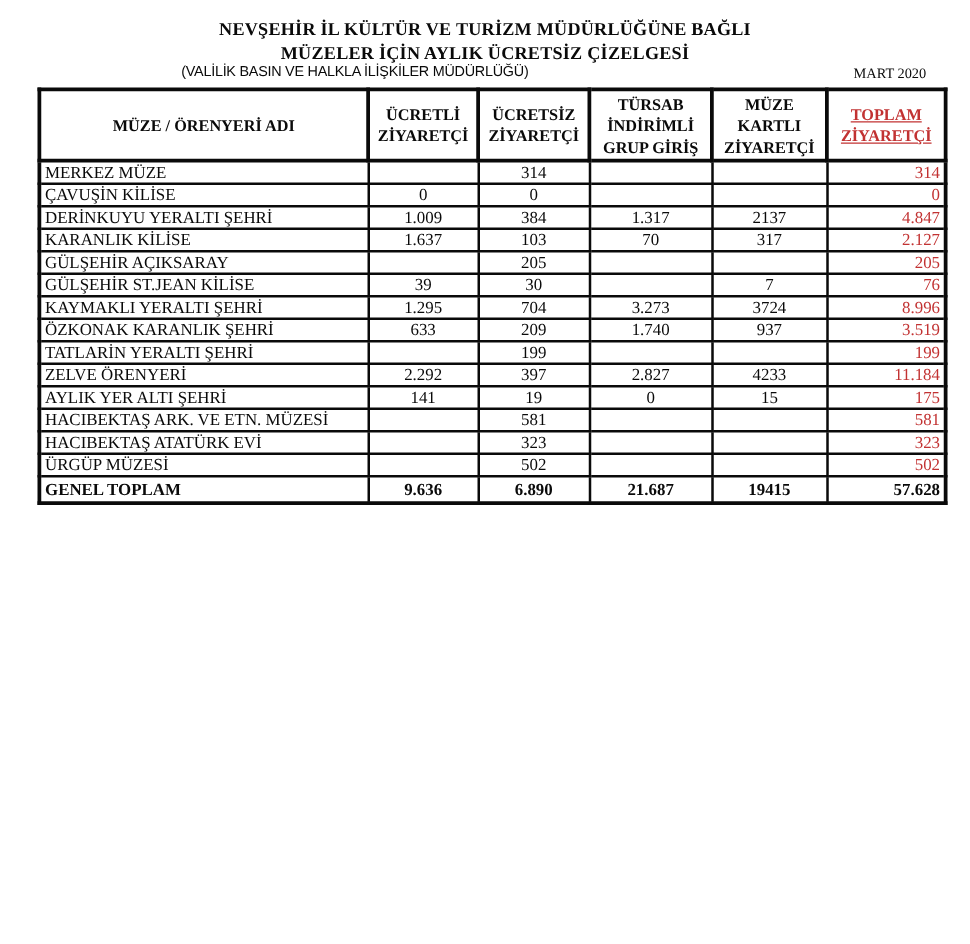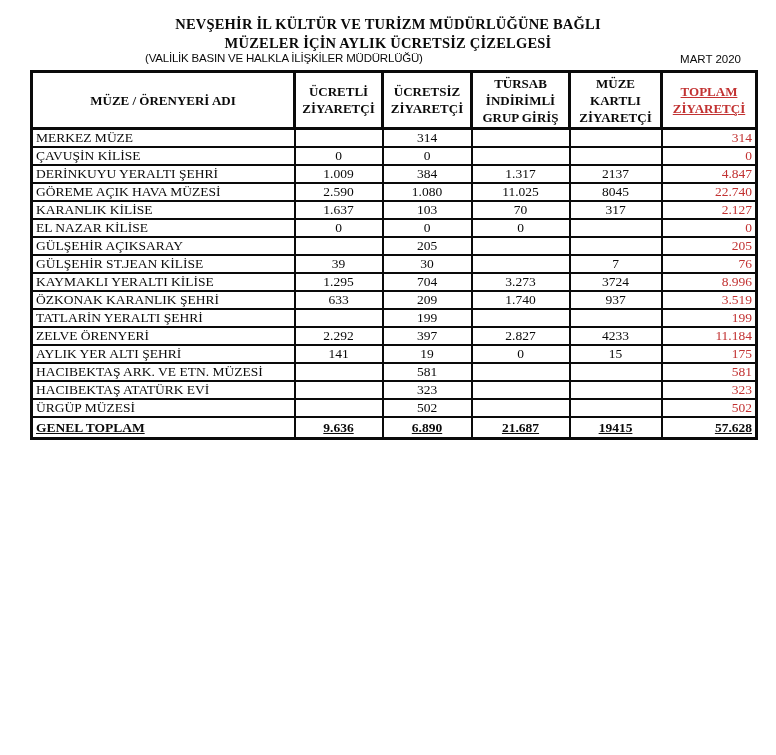--- a/index.html
+++ b/index.html
@@ -38,21 +38,21 @@
     position: absolute;
     top: 52px; left: 145px;
     font-family: "Liberation Sans", sans-serif;
     font-size: 11.5px;
     letter-spacing: -0.2px;
     text-align: right;
   }
   .period {
     position: absolute;
     top: 53px; right: 35px;
-    font-family: Liberation Sans, sans-serif;
+    font-family: Liberation Serif, serif;
     font-size: 11.5px;
   }
   table.vtable {
     position: absolute;
     top: 70px; left: 30px;
     width: 725px;
     border-collapse: collapse;
     table-layout: fixed;
     border: 3px solid var(--ink);
   }
@@ -77,21 +77,20 @@
     overflow: hidden;
     white-space: nowrap;
   }
   .vtable td.col-name  { text-align: left; }
   .vtable td.col-num   { text-align: center; }
   .vtable td.col-total { text-align: right; color: var(--accent); }
   .vtable tfoot td {
     font-weight: bold;
     height: 19px;
     line-height: 19px;
-    text-decoration: underline;
   }
   .vtable tfoot td.col-total { color: var(--ink); }
 </style>
 </head>
 <body>
 
 <div class="page">
 
   <div class="title-line1">NEVŞEHİR İL KÜLTÜR VE TURİZM MÜDÜRLÜĞÜNE BAĞLI</div>
   <div class="title-line2">MÜZELER İÇİN AYLIK ÜCRETSİZ ÇİZELGESİ</div>
@@ -143,61 +142,45 @@
         </tr>
         <tr>
           <td class="col-name">DERİNKUYU YERALTI ŞEHRİ</td>
           <td class="col-num">1.009</td>
           <td class="col-num">384</td>
           <td class="col-num">1.317</td>
           <td class="col-num">2137</td>
           <td class="col-total">4.847</td>
         </tr>
         <tr>
-          <td class="col-name">GÖREME AÇIK HAVA MÜZESİ</td>
-          <td class="col-num">2.590</td>
-          <td class="col-num">1.080</td>
-          <td class="col-num">11.025</td>
-          <td class="col-num">8045</td>
-          <td class="col-total">22.740</td>
-        </tr>
-        <tr>
           <td class="col-name">KARANLIK KİLİSE</td>
           <td class="col-num">1.637</td>
           <td class="col-num">103</td>
           <td class="col-num">70</td>
           <td class="col-num">317</td>
           <td class="col-total">2.127</td>
         </tr>
         <tr>
-          <td class="col-name">EL NAZAR KİLİSE</td>
-          <td class="col-num">0</td>
-          <td class="col-num">0</td>
-          <td class="col-num">0</td>
-          <td class="col-num"></td>
-          <td class="col-total">0</td>
-        </tr>
-        <tr>
           <td class="col-name">GÜLŞEHİR AÇIKSARAY</td>
           <td class="col-num"></td>
           <td class="col-num">205</td>
           <td class="col-num"></td>
           <td class="col-num"></td>
           <td class="col-total">205</td>
         </tr>
         <tr>
           <td class="col-name">GÜLŞEHİR ST.JEAN KİLİSE</td>
           <td class="col-num">39</td>
           <td class="col-num">30</td>
           <td class="col-num"></td>
           <td class="col-num">7</td>
           <td class="col-total">76</td>
         </tr>
         <tr>
-          <td class="col-name">KAYMAKLI YERALTI KİLİSE</td>
+          <td class="col-name">KAYMAKLI YERALTI ŞEHRİ</td>
           <td class="col-num">1.295</td>
           <td class="col-num">704</td>
           <td class="col-num">3.273</td>
           <td class="col-num">3724</td>
           <td class="col-total">8.996</td>
         </tr>
         <tr>
           <td class="col-name">ÖZKONAK KARANLIK ŞEHRİ</td>
           <td class="col-num">633</td>
           <td class="col-num">209</td>

